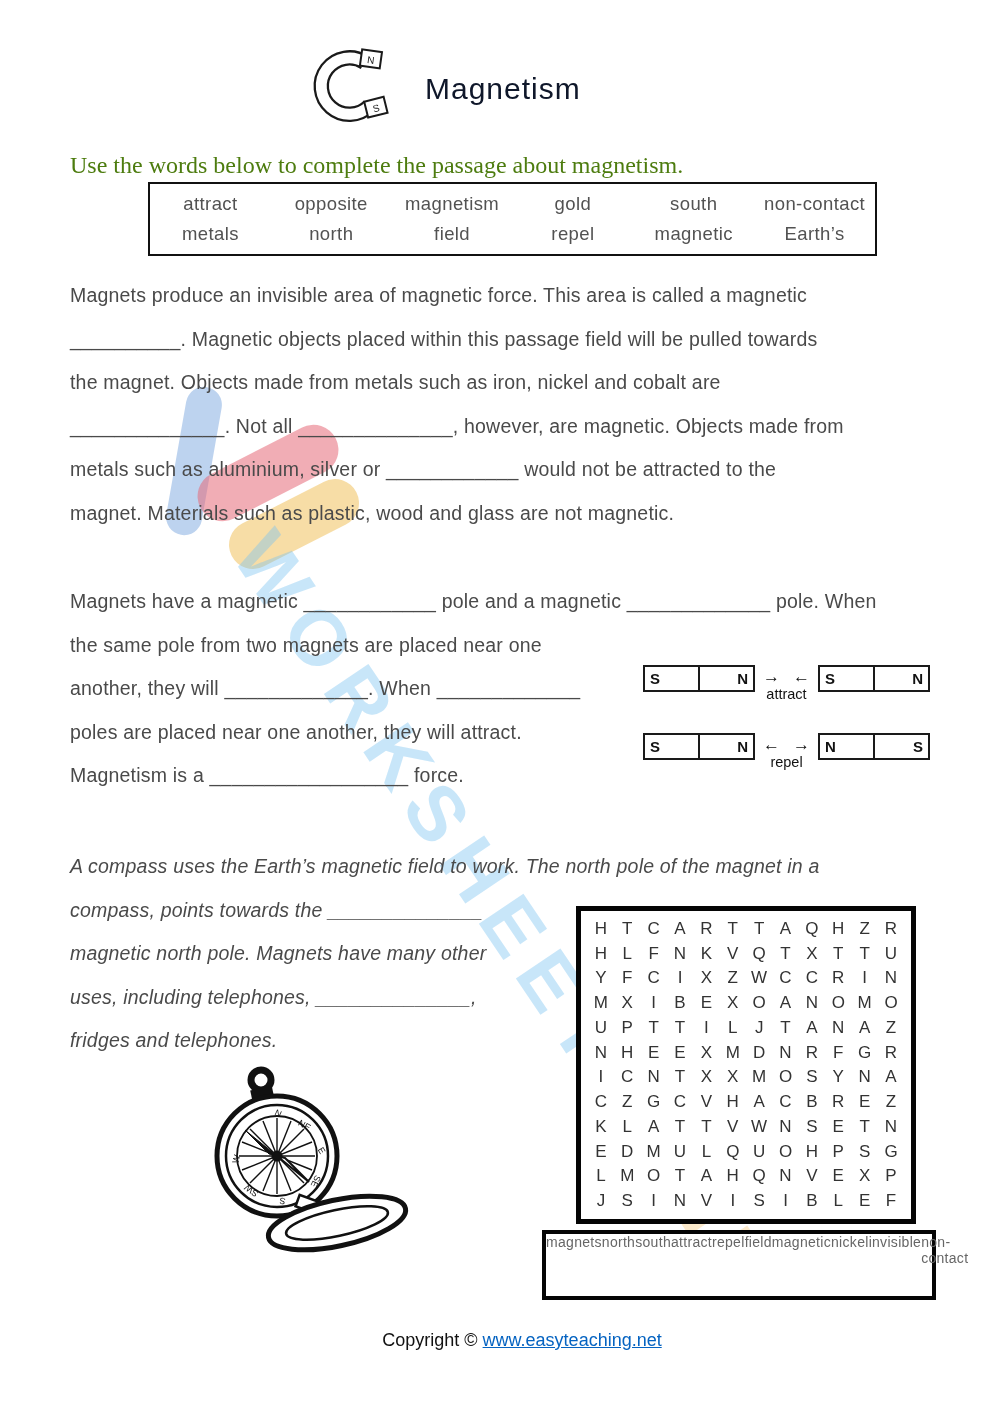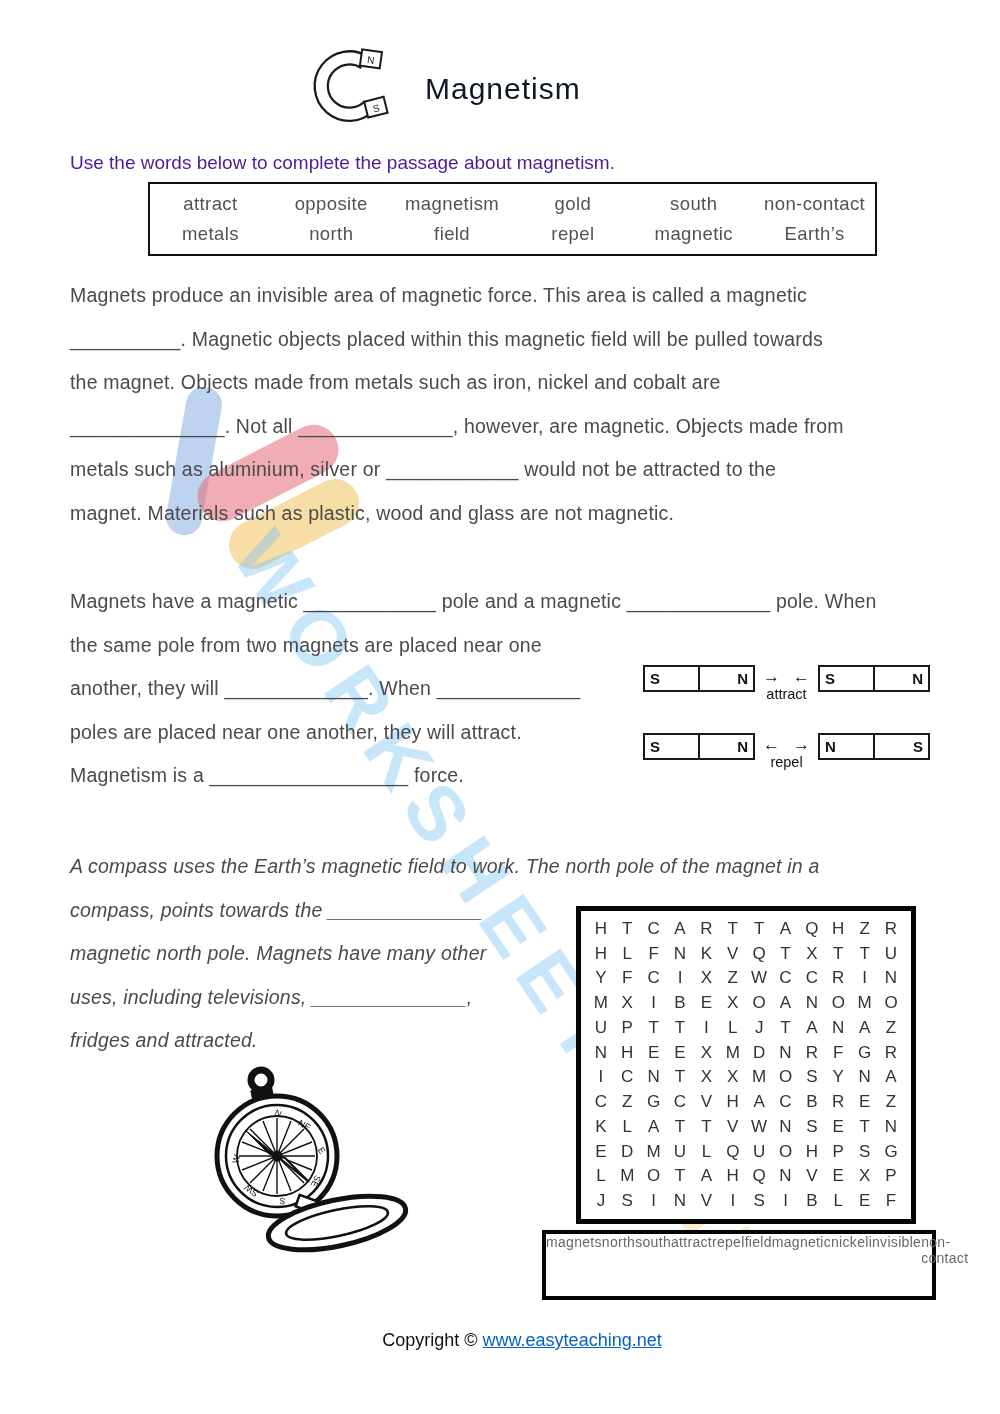--- a/index.html
+++ b/index.html
@@ -22,21 +22,21 @@
   }
   .wm-text .w1 { color:rgba(125,195,240,.42); }
   .wm-text .w2 { color:rgba(246,200,120,.38); }
   
   .content { position:absolute; inset:0; z-index:1; }
   .abs { position:absolute; }
   .page-title {
     left:425px; top:72px; font-size:30px; color:#0f172a; letter-spacing:1px;
   }
   .magnet-icon { left:300px; top:40px; }
-  .instruction { left:70px; top:152px; font-size:19px; color:#4c1d95; }
+  .instruction { left:70px; top:152px; font-size:24px; color:#4d7c0f;font-family:Liberation Serif, serif; }
   .word-bank {
     left:148px; top:182px; width:729px; height:74px;
     border:2.5px solid #111; display:flex; flex-direction:column; justify-content:space-evenly;
   }
   .wb-row { display:flex; }
   .wb-row > span { flex:1; text-align:center; font-size:18.5px; color:#525252; letter-spacing:.4px; }
   .passage { color:#4a4a4a; font-size:19.5px; letter-spacing:.2px; }
   .passage div { line-height:43.6px; white-space:pre; }
   .p1 { left:70px; top:274px; }
   .p2 { left:70px; top:580px; }
@@ -119,21 +119,21 @@
           <span>north</span>
           <span>field</span>
           <span>repel</span>
           <span>magnetic</span>
           <span>Earth’s</span>
         </div>
     </div>
 
     <div class="abs passage p1">
         <div>Magnets produce an invisible area of magnetic force. This area is called a magnetic</div>
-        <div>__________. Magnetic objects placed within this magnetic field will be pulled towards</div>
+        <div>__________. Magnetic objects placed within this passage field will be pulled towards</div>
         <div>the magnet. Objects made from metals such as iron, nickel and cobalt are</div>
         <div>______________. Not all ______________, however, are magnetic. Objects made from</div>
         <div>metals such as aluminium, silver or ____________ would not be attracted to the</div>
         <div>magnet. Materials such as plastic, wood and glass are not magnetic.</div>
       </div>
 
     <div class="abs passage p2">
         <div>Magnets have a magnetic ____________ pole and a magnetic _____________ pole. When</div>
         <div>the same pole from two magnets are placed near one</div>
         <div>another, they will _____________. When _____________</div>
@@ -174,22 +174,22 @@
       <div class="bar-magnet">
         <span class="pole pole-l">N</span>
         <span class="pole pole-r">S</span>
       </div>
     </div>
 
     <div class="abs passage p3">
         <div>A compass uses the Earth’s magnetic field to work. The north pole of the magnet in a</div>
         <div>compass, points towards the ______________</div>
         <div>magnetic north pole. Magnets have many other</div>
-        <div>uses, including televisions, ______________,</div>
-        <div>fridges and attracted.</div>
+        <div>uses, including telephones, ______________,</div>
+        <div>fridges and telephones.</div>
       </div>
 
     <div class="abs word-search">
         <div class="ws-row">
           <span class="ws-cell">H</span>
           <span class="ws-cell">T</span>
           <span class="ws-cell">C</span>
           <span class="ws-cell">A</span>
           <span class="ws-cell">R</span>
           <span class="ws-cell">T</span>

